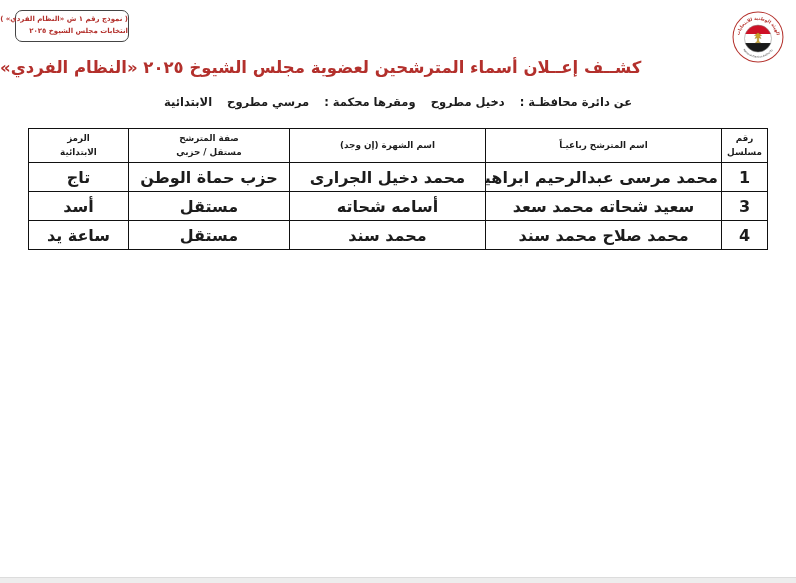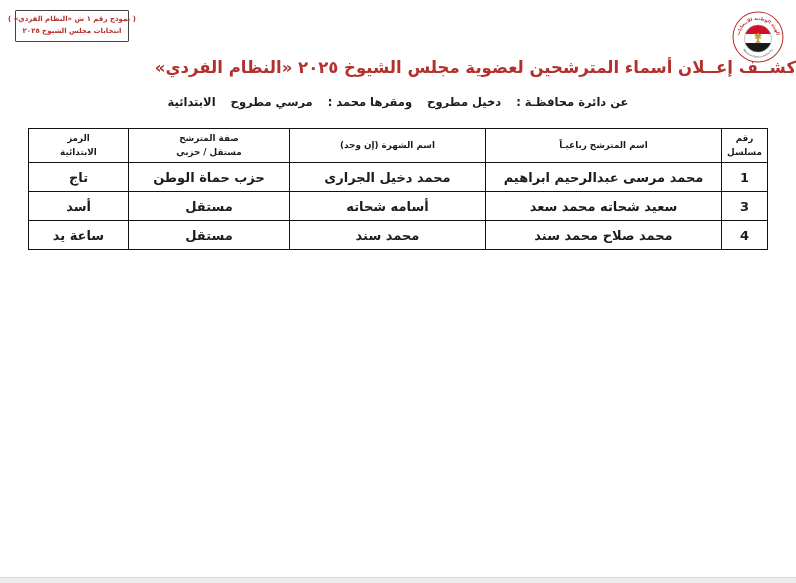--- a/index.html
+++ b/index.html
@@ -9,39 +9,39 @@
     font-family:"DejaVu Sans",sans-serif;
     position:relative;
     overflow:hidden;
     direction:rtl;
   }
   
   .form-badge{
     position:absolute;left:15px;top:10px;
     width:114px;height:32px;
     border:1px solid #444;
-    border-radius:1px;
-    display:flex;flex-direction:column;justify-content:center;align-items:center;
+    border-radius:7px;
+    display:flex;flex-direction:column;justify-content:center;align-items:flex-start;
     box-sizing:border-box;
     background:#fff;
   }
   .form-badge .line{
     color:#b3302c;
     font-size:7px;font-weight:bold;
     line-height:1.65;white-space:nowrap;
     direction:rtl;
   }
   
   .logo-wrap{
     position:absolute;left:732px;top:11px;width:52px;height:52px;
   }
   
   .doc-title{
     position:absolute;top:58px;left:0;right:0;
-    text-align:right;
+    text-align:left;
     color:#b3302c;
     font-size:16.5px;font-weight:bold;
     direction:rtl;
   }
   
   .doc-subtitle{
     position:absolute;top:95px;left:0;right:0;
     display:flex;flex-direction:row;justify-content:center;align-items:baseline;
     gap:15px;
     color:#1c1c1c;
@@ -62,21 +62,21 @@
     color:#1c1c1c;
     padding:1px 3px;
     overflow:hidden;
   }
   table.cand th{
     font-size:8.8px;font-weight:bold;
     height:31px;
     white-space:pre-line;line-height:1.55;
   }
   table.cand td{
-    font-size:13px;font-weight:bold;
+    font-size:16px;font-weight:bold;
     height:26px;
     white-space:nowrap;
   }
   td.serial-cell{font-size:11px;}
   col.c-serial{width:46px;}
   col.c-name{width:236px;}
   col.c-fame{width:196px;}
   col.c-status{width:161px;}
   col.c-symbol{width:100px;}
   
@@ -119,21 +119,21 @@
       <textPath href="#arcBottom" startOffset="50%" text-anchor="middle">National Election Authority</textPath>
     </text>
   </svg>
 </div>
 
 <div class="doc-title">كشــف إعــلان أسماء المترشحين لعضوية مجلس الشيوخ ٢٠٢٥ «النظام الفردي»</div>
 
 <div class="doc-subtitle">
   <span>عن دائرة محافظـة :</span>
   <span>دخيل مطروح</span>
-  <span>ومقرها محمد :</span>
+  <span>ومقرها محكمة :</span>
   <span>مرسي مطروح</span>
   <span>الابتدائية</span>
 </div>
 
 <table class="cand">
   <colgroup>
     <col class="c-serial">
       <col class="c-name">
       <col class="c-fame">
       <col class="c-status">

